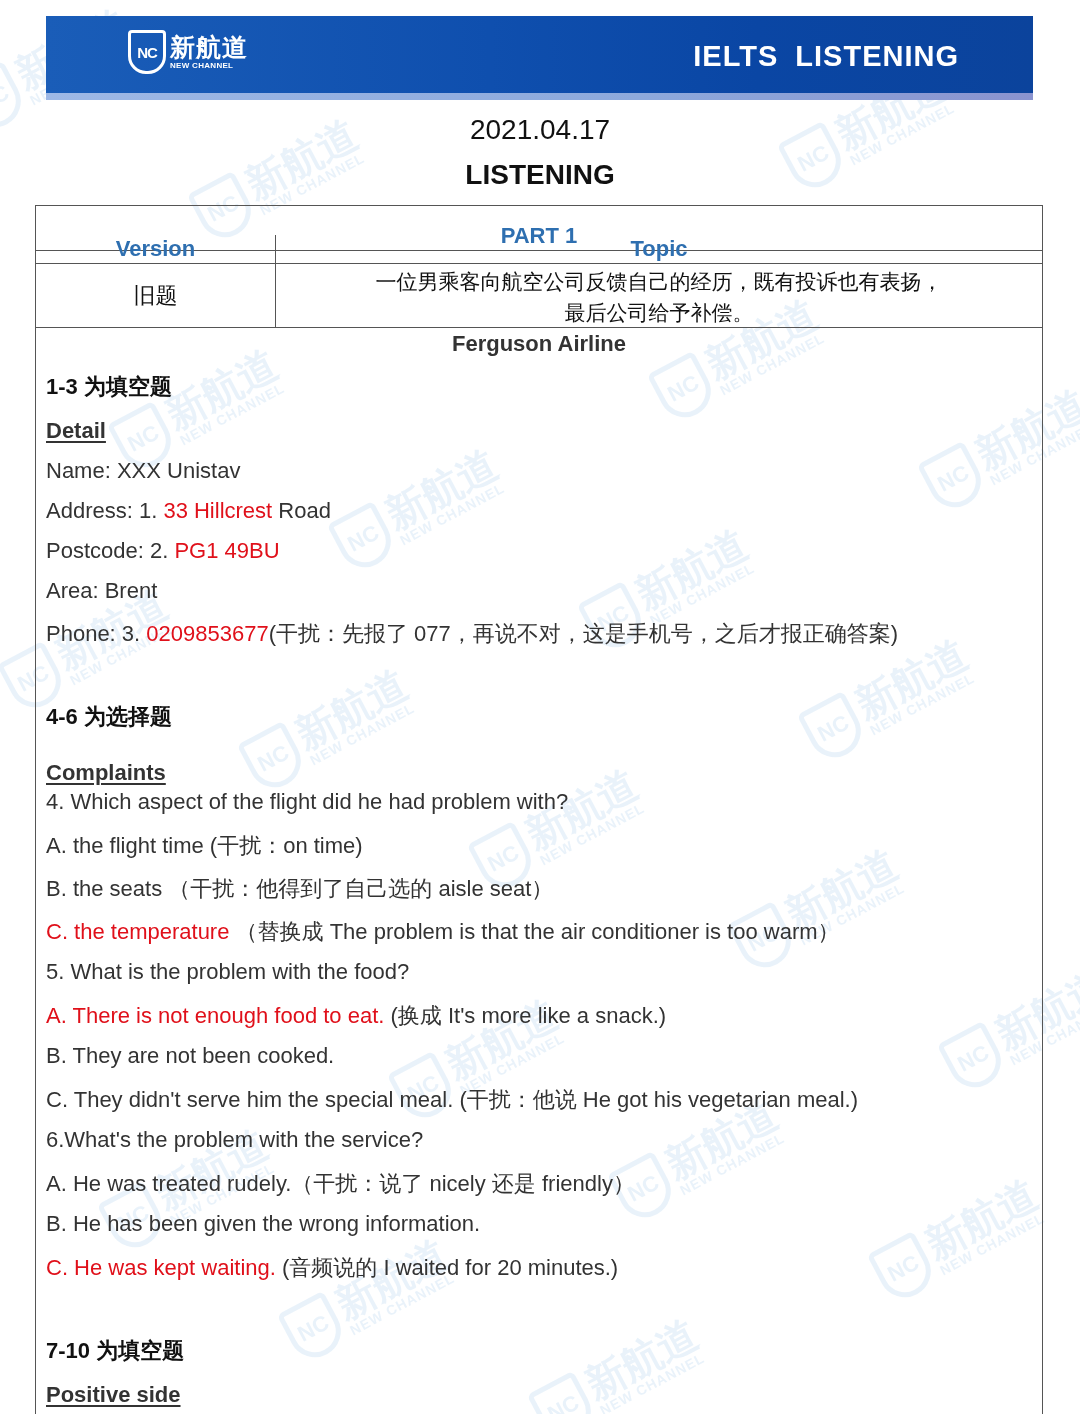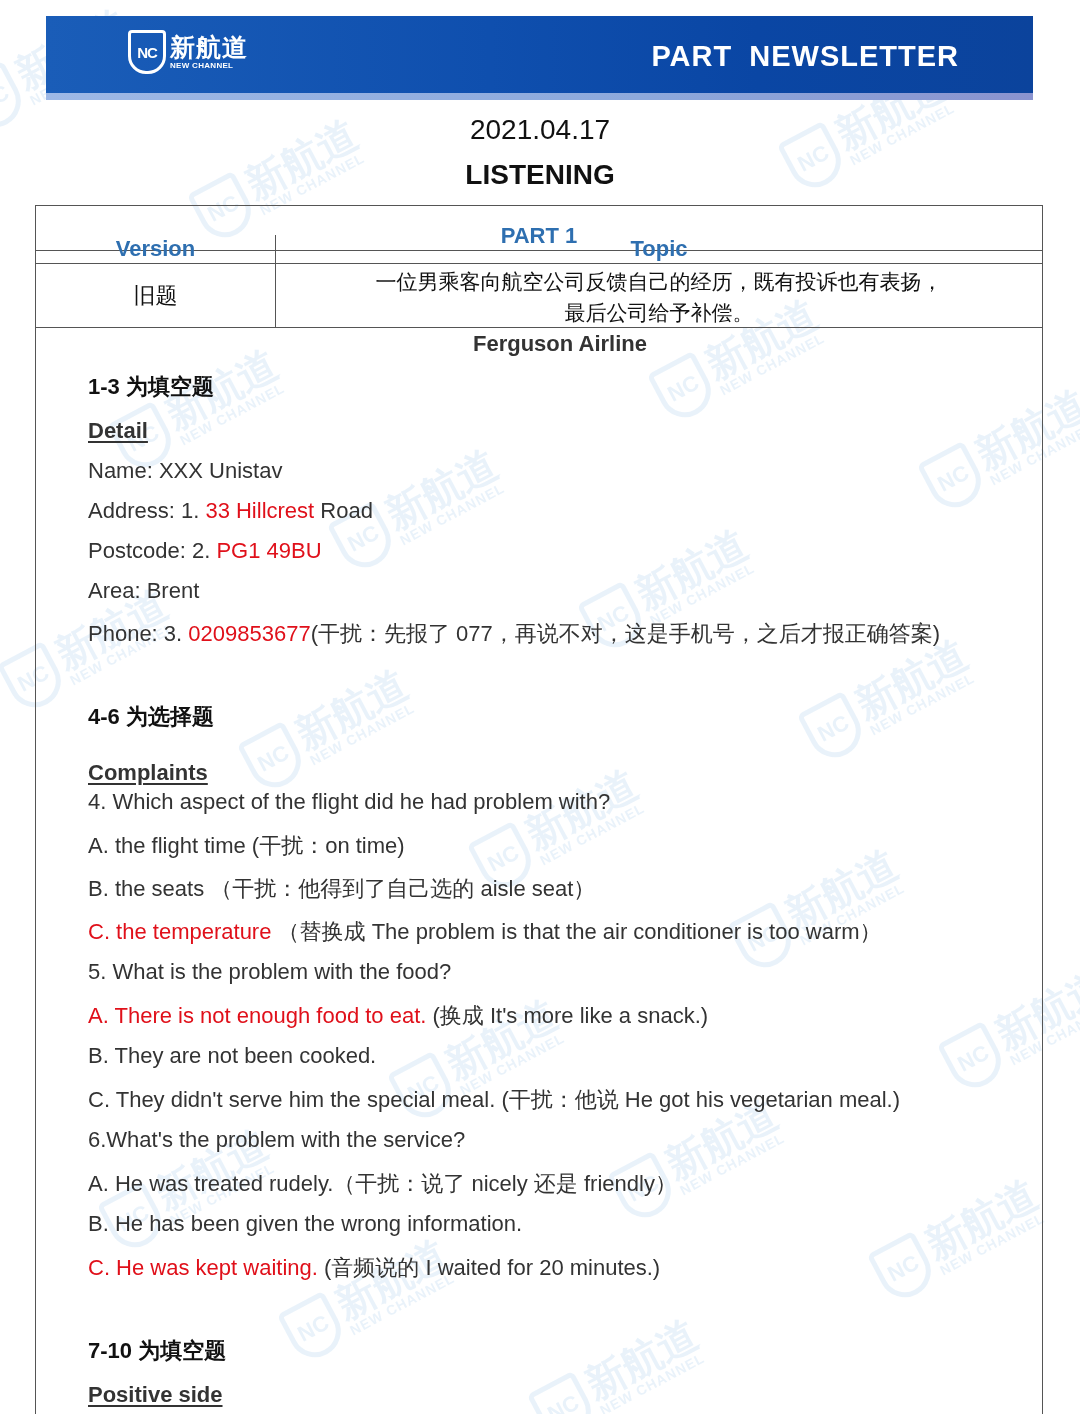--- a/index.html
+++ b/index.html
@@ -66,21 +66,21 @@
     .part-label { color: #2e6fb0; font-weight: bold; font-size: 22px; line-height: 28px; }
     .head-row { top: 29px; height: 29px; }
     .body-row { top: 58px; height: 64px; }
     .cell { position: absolute; top: 0; height: 100%; box-sizing: border-box; text-align: center; }
     .cell.left { left: 0; width: 240px; border-right: 1px solid #555555; }
     .cell.right { left: 240px; right: 0; }
     .head-text { color: #2e6fb0; font-weight: bold; font-size: 22px; line-height: 28px; }
     .version-text { font-size: 22px; color: #111111; line-height: 64px; }
     .topic-text { font-size: 21px; color: #111111; line-height: 31px; padding-top: 2px; }
 
-    .content { position: absolute; left: 10px; top: 122px; right: 10px; margin-left: 42px; }
+    .content { position: absolute; left: 10px; top: 122px; right: 10px; }
     .airline { text-align: center; font-size: 22px; font-weight: bold; color: #333333; margin-top: 3px; }
     .line { position: absolute; left: 0; font-size: 22px; color: #333333; white-space: nowrap; }
     .qtype { font-weight: bold; color: #111111; }
     .sub { font-weight: bold; text-decoration: underline; text-decoration-thickness: 2px; text-underline-offset: 3px; }
     .ans { color: #e0101a; text-decoration-thickness: 1px; text-underline-offset: 3px; }
     .red { color: #e0101a; }
     .note { color: #333333; }
   </style>
 </head>
 <body>
@@ -229,21 +229,21 @@
 </div>
 
 <header class="banner">
   <div class="logo">
     <div class="logo-shield">NC</div>
     <div class="logo-text">
       <span class="logo-cn">新航道</span>
       <span class="logo-en">NEW CHANNEL</span>
     </div>
   </div>
-  <div class="banner-title">PART  NEWSLETTER</div>
+  <div class="banner-title">IELTS  LISTENING</div>
   <div class="stripe"></div>
 </header>
 
 <div class="date">2021.04.17</div>
 <div class="section-title">LISTENING</div>
 
 <section class="doc-table">
   <div class="row part-row">
     <span class="part-label">PART 1</span>
   </div>

